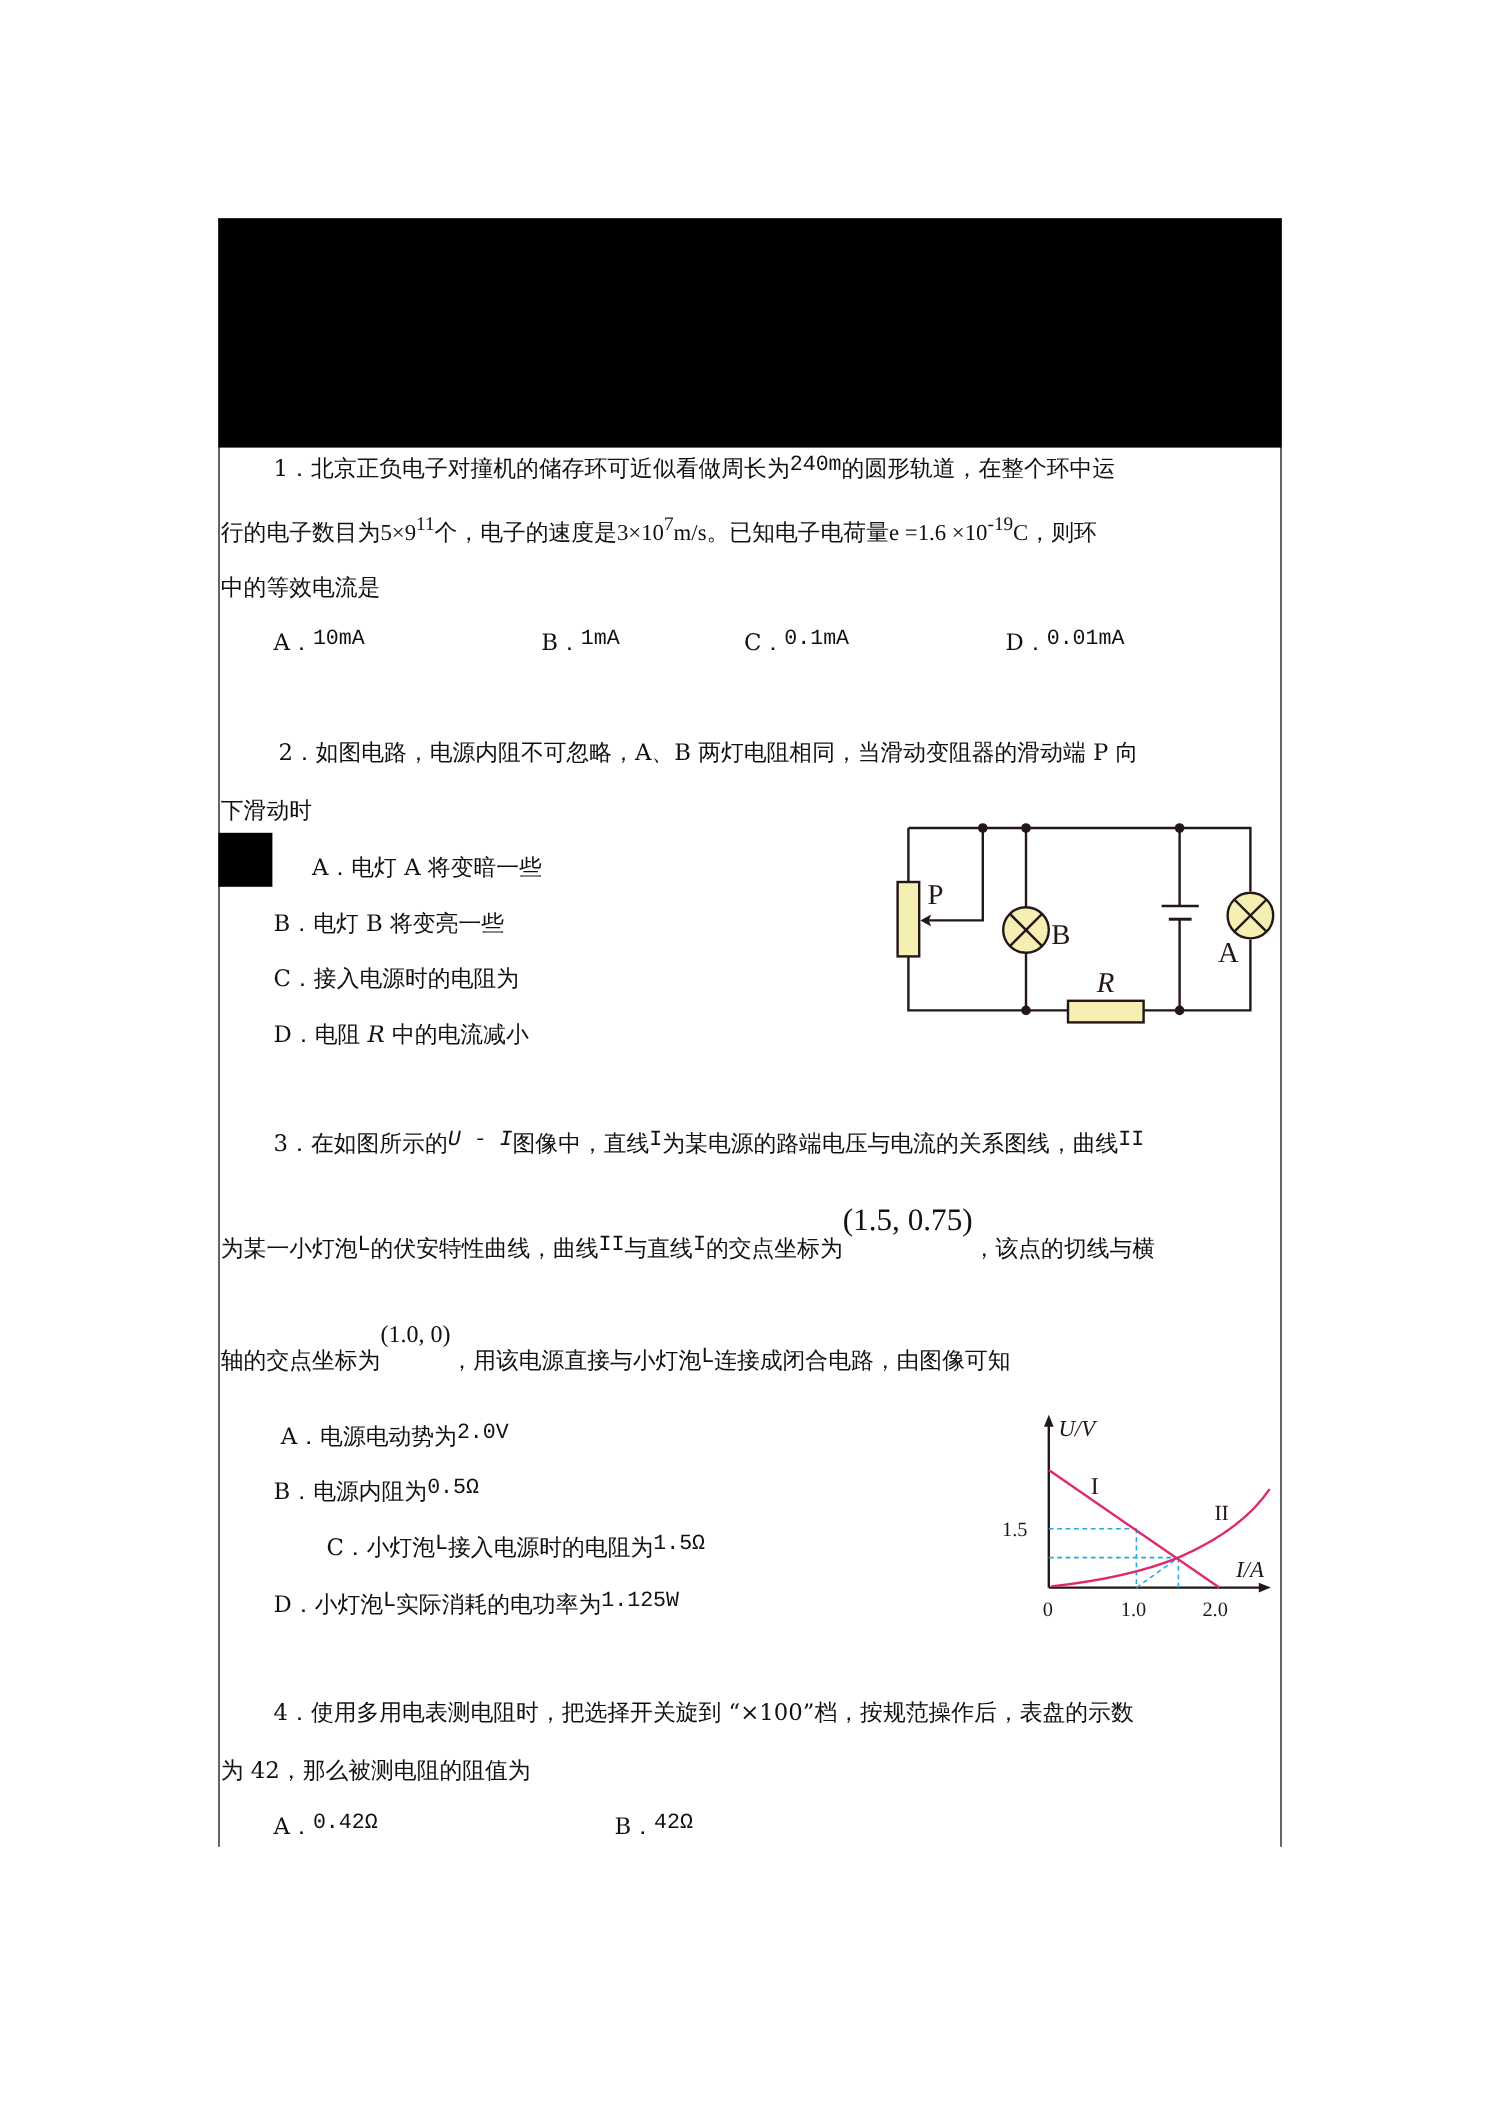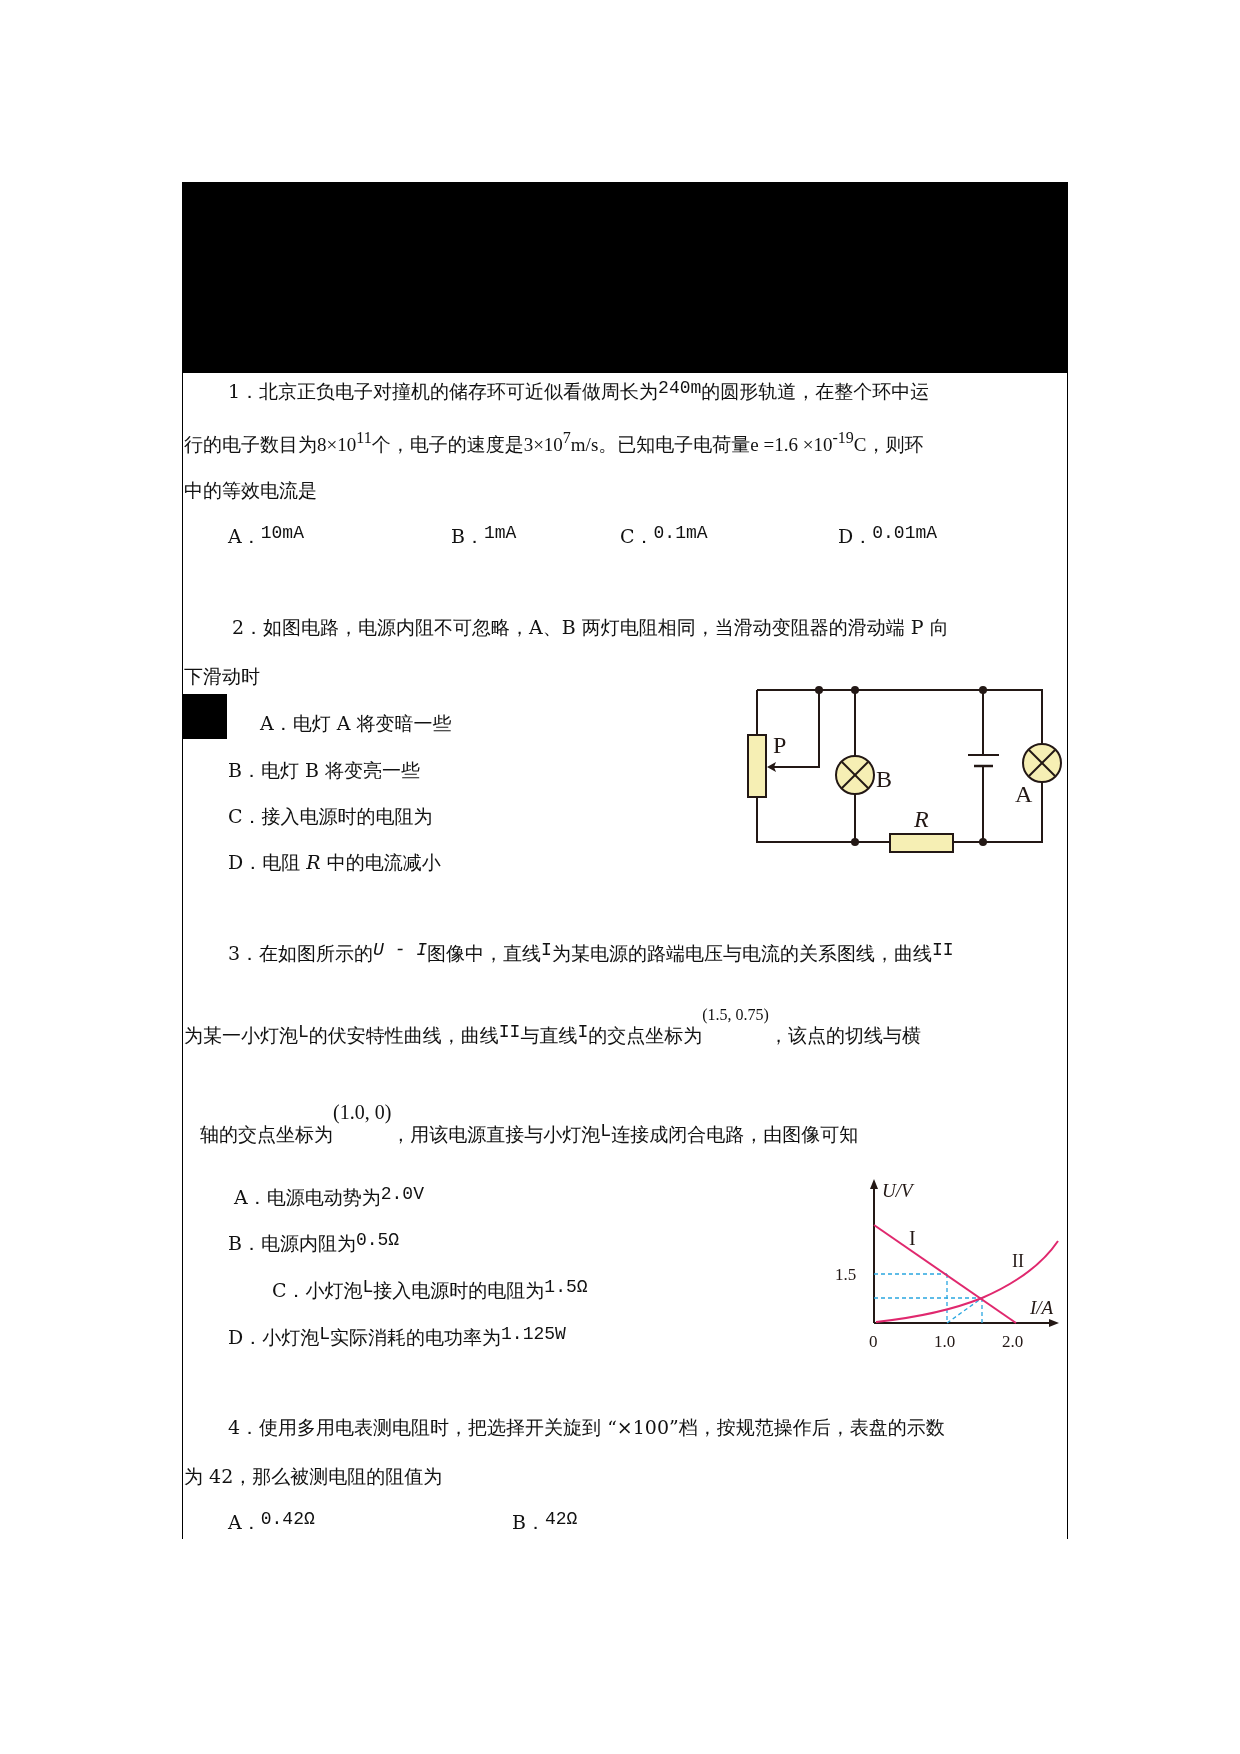--- a/index.html
+++ b/index.html
@@ -20,21 +20,21 @@
 </head>
 <body>
 
 <div class="frame"></div>
 <div class="redact-header"></div>
 
 <div class="line" style="left:228px; top:382px;">
   <span>1．</span><span>北京正负电子对撞机的储存环可近似看做周长为</span><span class="mathsup">240m</span><span>的圆形轨道，在整个环中运</span>
 </div>
 <div class="line" style="left:184px; top:430px;">
-  <span>行的电子数目为</span><span class="math">8×10</span><span class="sup math">11</span><span>个，电子的速度是</span><span class="math">3×10</span><span class="sup math">7</span><span class="math">m/s</span><span>。已知电子电荷量</span><span class="math">e =1.6 ×10</span><span class="sup math">-19</span><span class="math">C</span><span>，则环</span>
+  <span>行的电子数目为</span><span class="math">5×9</span><span class="sup math">11</span><span>个，电子的速度是</span><span class="math">3×10</span><span class="sup math">7</span><span class="math">m/s</span><span>。已知电子电荷量</span><span class="math">e =1.6 ×10</span><span class="sup math">-19</span><span class="math">C</span><span>，则环</span>
 </div>
 <div class="line" style="left:184px; top:481px;">中的等效电流是</div>
 
 <div class="opt" style="left:228px; top:527px;"><span>A．</span><span class="mathsup">10mA</span></div>
 <div class="opt" style="left:424px; top:527px;margin-left:27px;"><span>B．</span><span class="mathsup">1mA</span></div>
 <div class="opt" style="left:620px; top:527px;text-align:right;"><span>C．</span><span class="mathsup">0.1mA</span></div>
 <div class="opt" style="left:838px; top:527px;"><span>D．</span><span class="mathsup">0.01mA</span></div>
 
 <div class="line" style="left:232px; top:618px;">2．如图电路，电源内阻不可忽略，A、B 两灯电阻相同，当滑动变阻器的滑动端 P 向</div>
 <div class="line" style="left:184px; top:667px;">下滑动时</div>
@@ -92,23 +92,23 @@
       <circle cx="243" cy="10" r="4"></circle>
     <circle cx="115" cy="162" r="4"></circle>
       <circle cx="243" cy="162" r="4"></circle>
   </g>
 </svg>
 
 <div class="line" style="left:228px; top:944px;">
   <span>3．在如图所示的</span><span class="mathsup it">U - I</span><span>图像中，直线</span><span class="mathsup">I</span><span>为某电源的路端电压与电流的关系图线，曲线</span><span class="mathsup">II</span>
 </div>
 <div class="line" style="left:184px; top:1026px;">
-  <span>为某一小灯泡</span><span class="mathsup">L</span><span>的伏安特性曲线，曲线</span><span class="mathsup">II</span><span>与直线</span><span class="mathsup">I</span><span>的交点坐标为</span><span class="math" style="position:relative; top:-22px; font-size:16px;">(1.5, 0.75)</span><span>，该点的切线与横</span>
+  <span>为某一小灯泡</span><span class="mathsup">L</span><span>的伏安特性曲线，曲线</span><span class="mathsup">II</span><span>与直线</span><span class="mathsup">I</span><span>的交点坐标为</span><span class="math" style="position:relative; top:-22px; font-size:26px;">(1.5, 0.75)</span><span>，该点的切线与横</span>
 </div>
-<div class="line" style="left:200px; top:1124px;">
+<div class="line" style="left:184px; top:1124px;">
   <span>轴的交点坐标为</span><span class="math" style="position:relative; top:-22px; font-size:20px;">(1.0, 0)</span><span>，用该电源直接与小灯泡</span><span class="mathsup">L</span><span>连接成闭合电路，由图像可知</span>
 </div>
 
 <div class="opt" style="left:234px; top:1188px;"><span>A．</span><span>电源电动势为</span><span class="mathsup">2.0V</span></div>
 <div class="opt" style="left:228px; top:1234px;"><span>B．</span><span>电源内阻为</span><span class="mathsup">0.5Ω</span></div>
 <div class="opt" style="left:228px; top:1281px;margin-left:44px;"><span>C．</span><span>小灯泡</span><span class="mathsup">L</span><span>接入电源时的电阻为</span><span class="mathsup">1.5Ω</span></div>
 <div class="opt" style="left:228px; top:1328px;"><span>D．</span><span>小灯泡</span><span class="mathsup">L</span><span>实际消耗的电功率为</span><span class="mathsup">1.125W</span></div>
 
 <svg style="position:absolute; left:830px; top:1175px;" width="240" height="190" viewBox="0 0 240 190">
 

